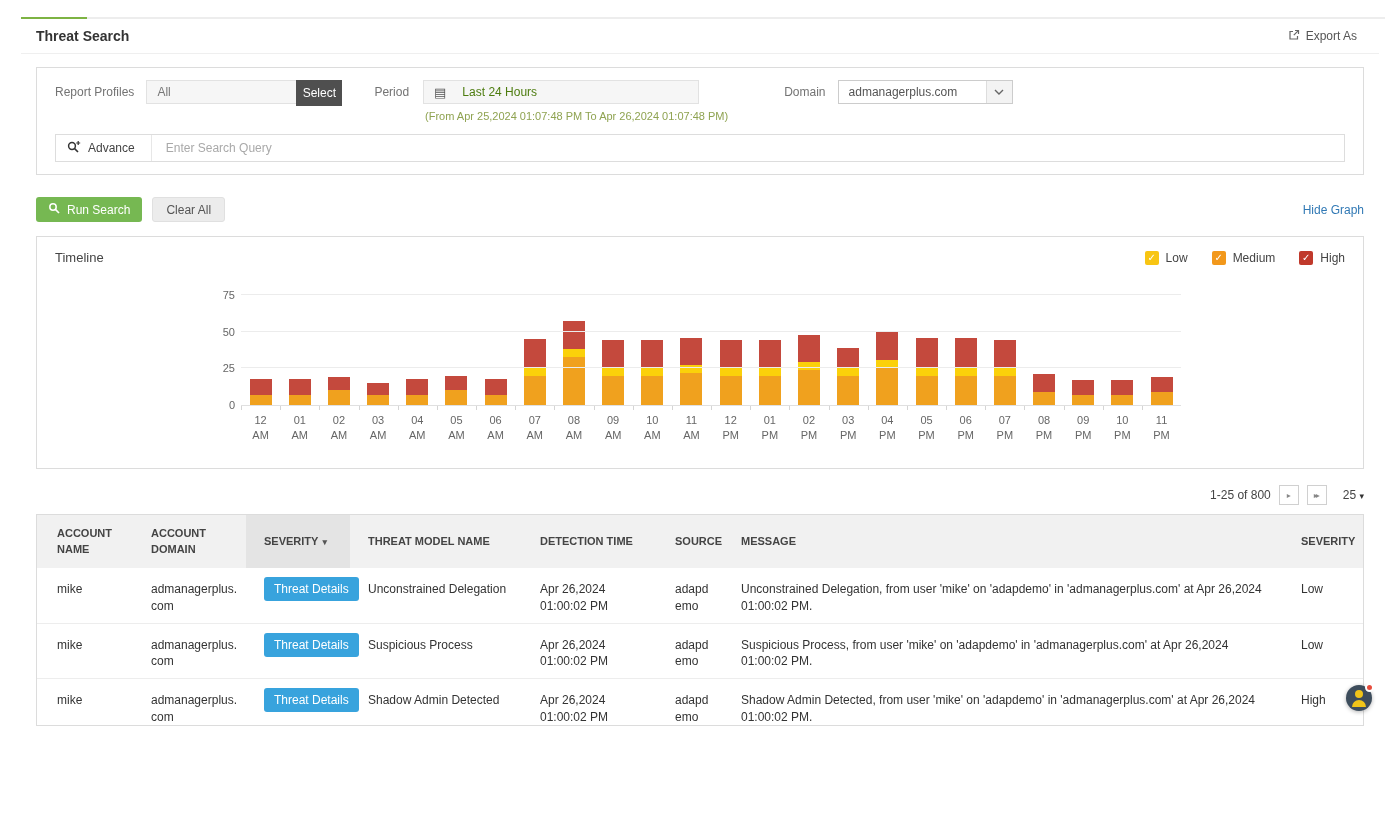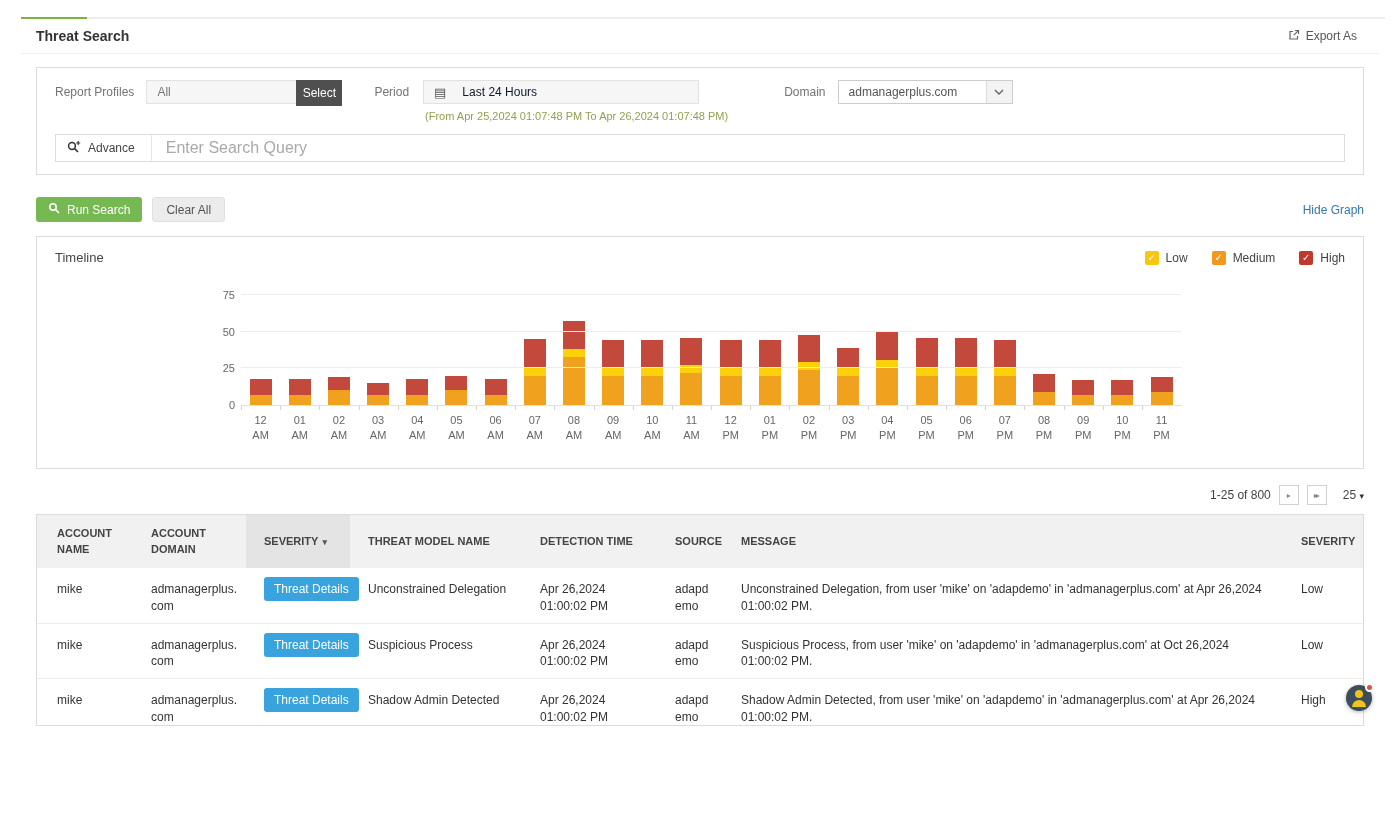--- a/index.html
+++ b/index.html
@@ -21,30 +21,30 @@
   .f-row1 { display:flex; align-items:flex-start; }
   .f-label { font-size:12px; color:#737373; line-height:24px; white-space:nowrap; }
   .rp-label { margin-right:12px; }
   .rp-field { position:relative; width:196px; height:24px; background:#f6f6f6; border:1px solid #e2e2e2; }
   .rp-value { line-height:22px; padding-left:10px; font-size:12px; color:#777; }
   .select-btn { position:absolute; right:-1px; top:-1px; height:26px; width:46px; background:#4f4f4f; color:#fff; font-size:12px; border:none; cursor:pointer; }
   .period-group { margin-left:32px; display:flex; }
   .period-label { margin-right:14px; }
   .period-field { width:276px; height:24px; background:#f6f6f6; border:1px solid #e2e2e2; display:flex; align-items:center; }
   .cal-icon { margin-left:10px; color:#555; font-size:13px; line-height:1; }
-  .period-value { font-size:12px; color:#0f172a; margin-left:16px; }
+  .period-value { font-size:12px; color:#4d7c0f; margin-left:16px; }
   .period-range { font-size:11px; color:#8fa351; margin-top:6px; padding-left:2px; }
   .domain-group { margin-left:56px; display:flex; }
   .domain-label { margin-right:12px; }
   .domain-select { width:175px; height:24px; border:1px solid #ccc; display:flex; justify-content:space-between; align-items:center; background:#fff; cursor:pointer; }
   .domain-value { font-size:12px; color:#555; padding-left:10px; }
   .domain-caret { width:26px; align-self:stretch; display:flex; align-items:center; justify-content:center; background:#f3f3f3; border-left:1px solid #ddd; }
   .f-row2 { margin-top:12px; border:1px solid #ddd; height:28px; display:flex; align-items:center; }
   .advance-btn { display:flex; align-items:center; gap:7px; padding:0 16px 0 11px; border-right:1px solid #e7e7e7; height:100%; color:#444; font-size:12px; cursor:pointer; white-space:nowrap; }
-  .search-input { flex:1; border:none; outline:none; padding:0 14px; font-size:16px; color:#333; background:transparent; }
+  .search-input { flex:1; border:none; outline:none; padding:0 14px; font-size:12px; color:#333; background:transparent; }
   .search-input::placeholder { color:#a9a9a9; }
 
   
   .actions-row { margin:22px 36px 0; display:flex; align-items:center; }
   .run-btn { background:#76b852; color:#fff; border:none; height:25px; padding:0 12px; border-radius:3px; font-size:12px; display:flex; align-items:center; gap:7px; cursor:pointer; }
   .clear-btn { margin-left:10px; background:#ececec; color:#555; border:1px solid #e0e0e0; height:25px; padding:0 13px; border-radius:3px; font-size:12px; cursor:pointer; }
   .hide-graph { margin-left:auto; color:#3179b5; font-size:12px; cursor:pointer; }
 
   
   .timeline-panel { margin:14px 36px 0; border:1px solid #dcdcdc; height:233px; padding:13px 18px 0; position:relative; }
@@ -516,21 +516,21 @@
           <td>Unconstrained Delegation, from user 'mike' on 'adapdemo' in 'admanagerplus.com' at Apr 26,2024 01:00:02 PM.</td>
           <td>Low</td>
         </tr>
         <tr>
           <td>mike</td>
           <td>admanagerplus.com</td>
           <td class="btn-cell"><button class="details-btn">Threat Details</button></td>
           <td>Suspicious Process</td>
           <td>Apr 26,2024 01:00:02 PM</td>
           <td>adapdemo</td>
-          <td>Suspicious Process, from user 'mike' on 'adapdemo' in 'admanagerplus.com' at Oct 26,2024 01:00:02 PM.</td>
+          <td>Suspicious Process, from user 'mike' on 'adapdemo' in 'admanagerplus.com' at Apr 26,2024 01:00:02 PM.</td>
           <td>Low</td>
         </tr>
         <tr>
           <td>mike</td>
           <td>admanagerplus.com</td>
           <td class="btn-cell"><button class="details-btn">Threat Details</button></td>
           <td>Shadow Admin Detected</td>
           <td>Apr 26,2024 01:00:02 PM</td>
           <td>adapdemo</td>
           <td>Shadow Admin Detected, from user 'mike' on 'adapdemo' in 'admanagerplus.com' at Apr 26,2024 01:00:02 PM.</td>

